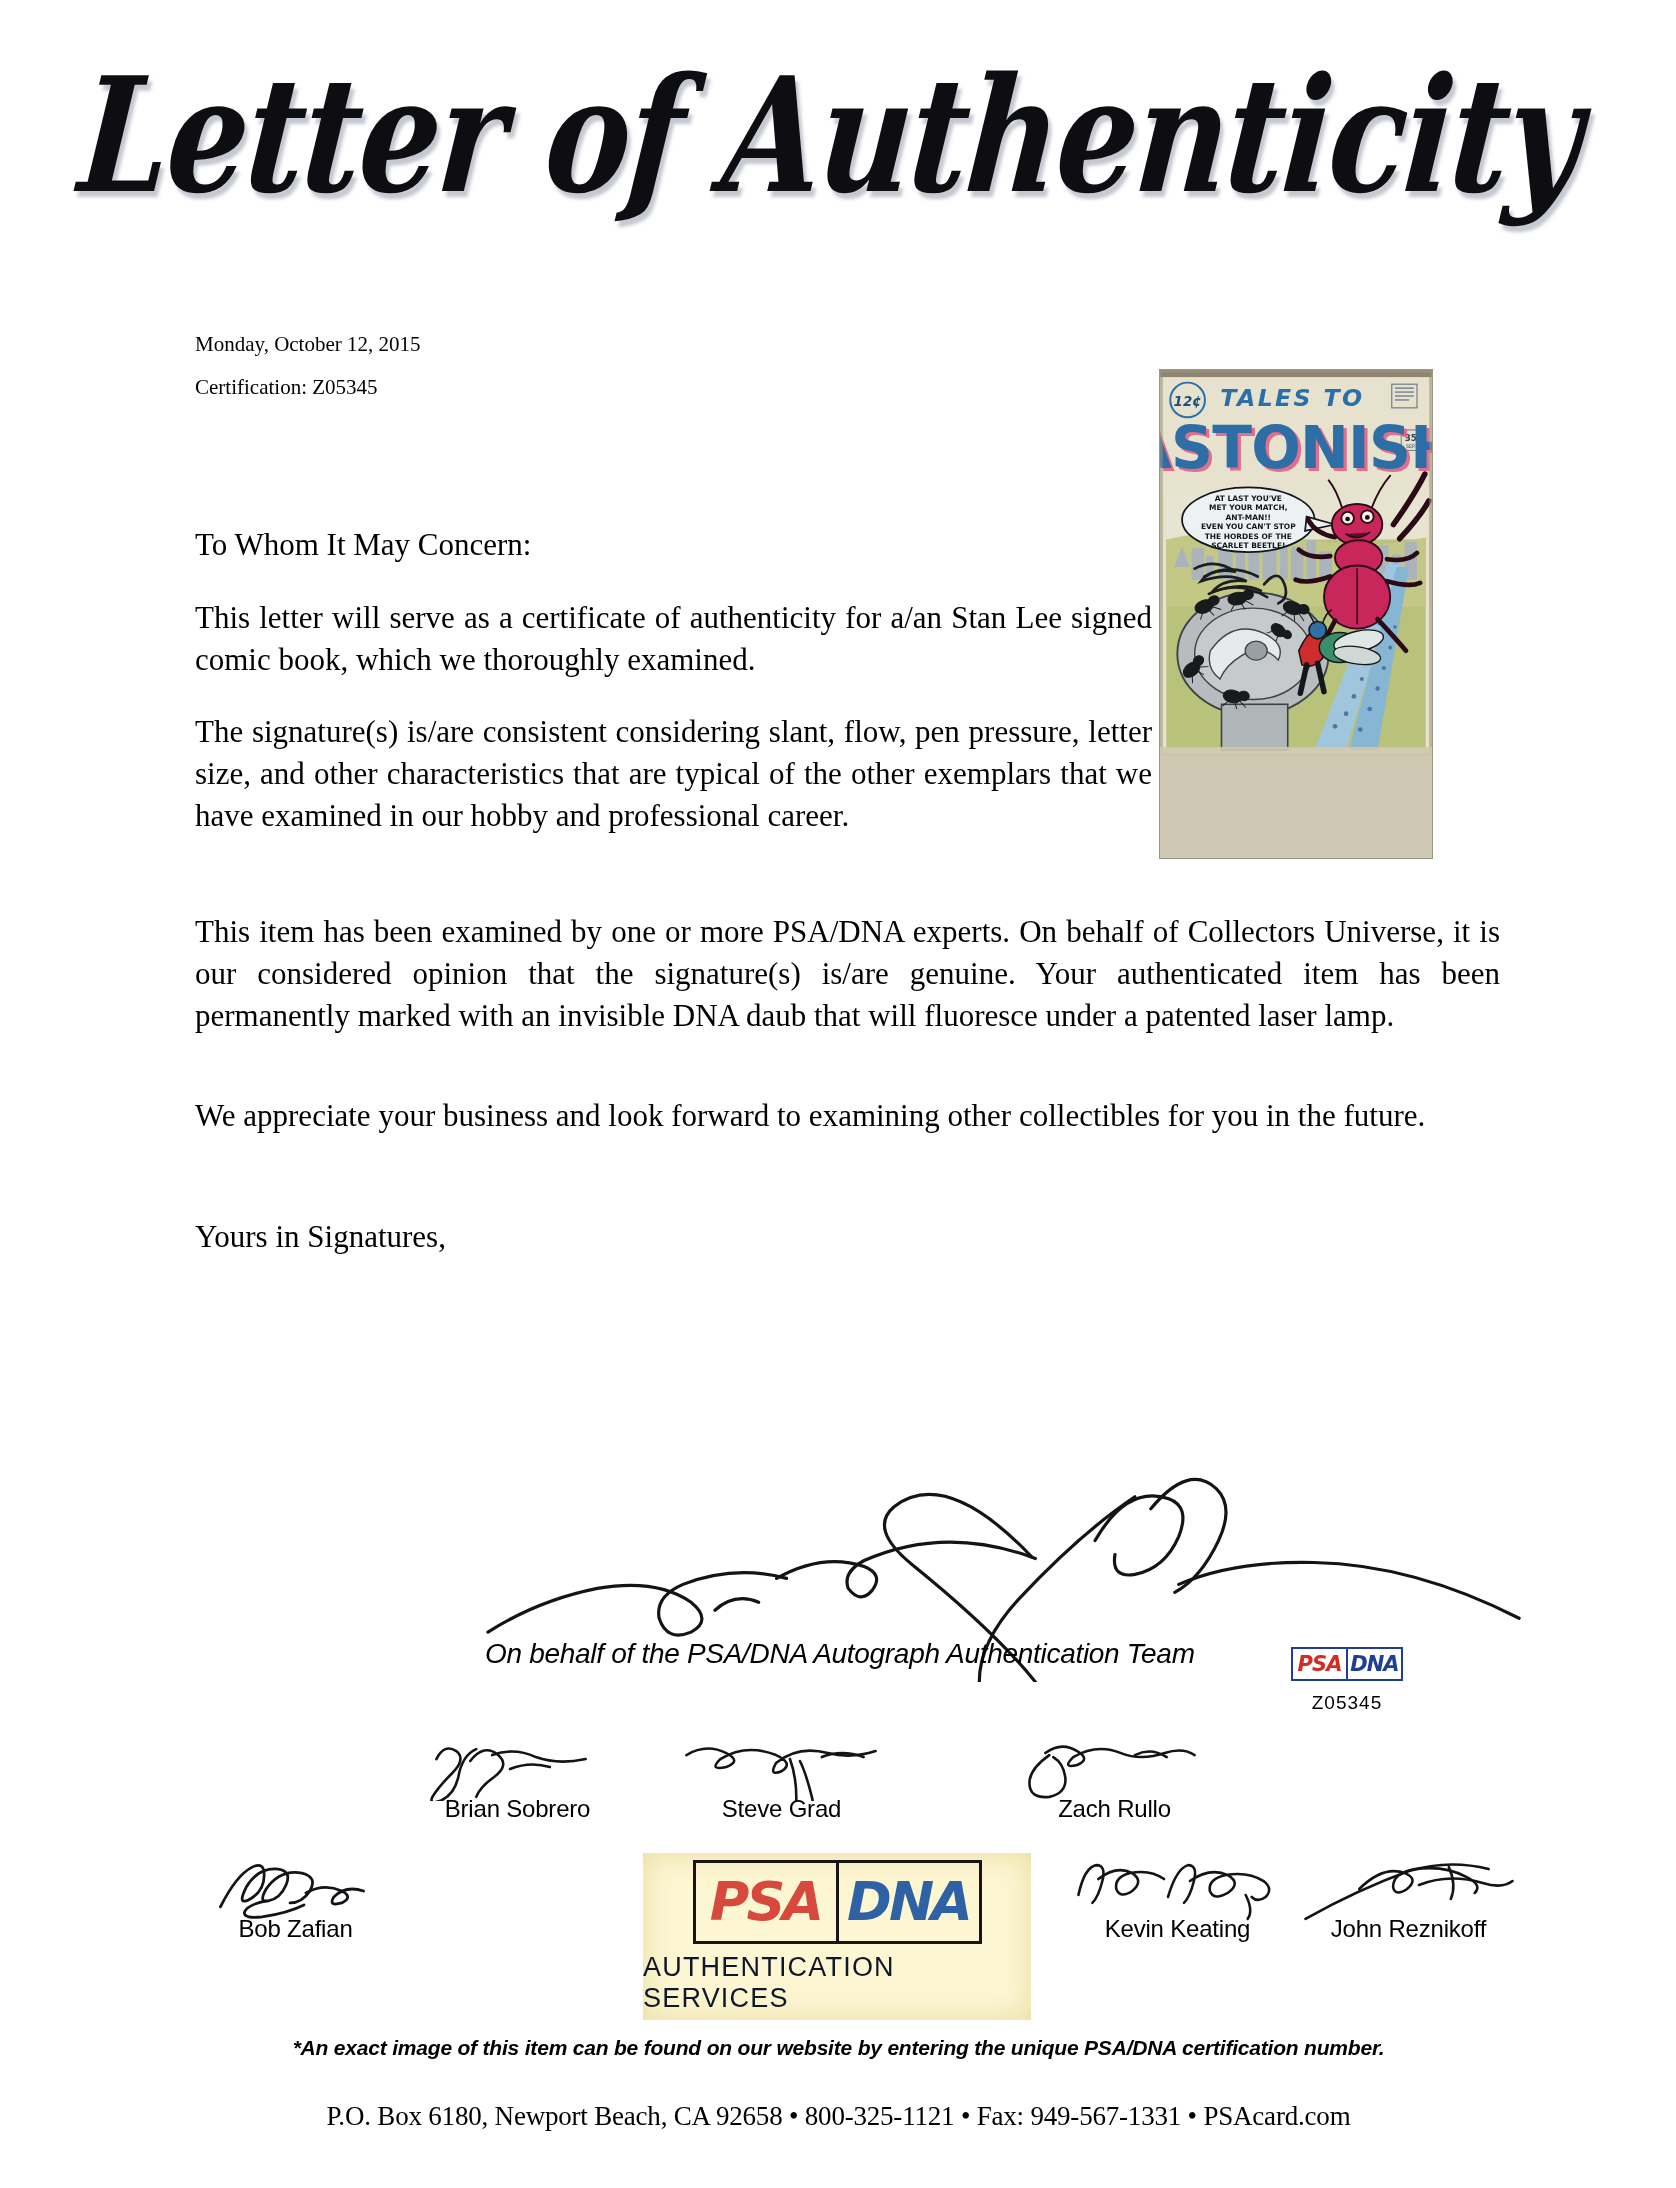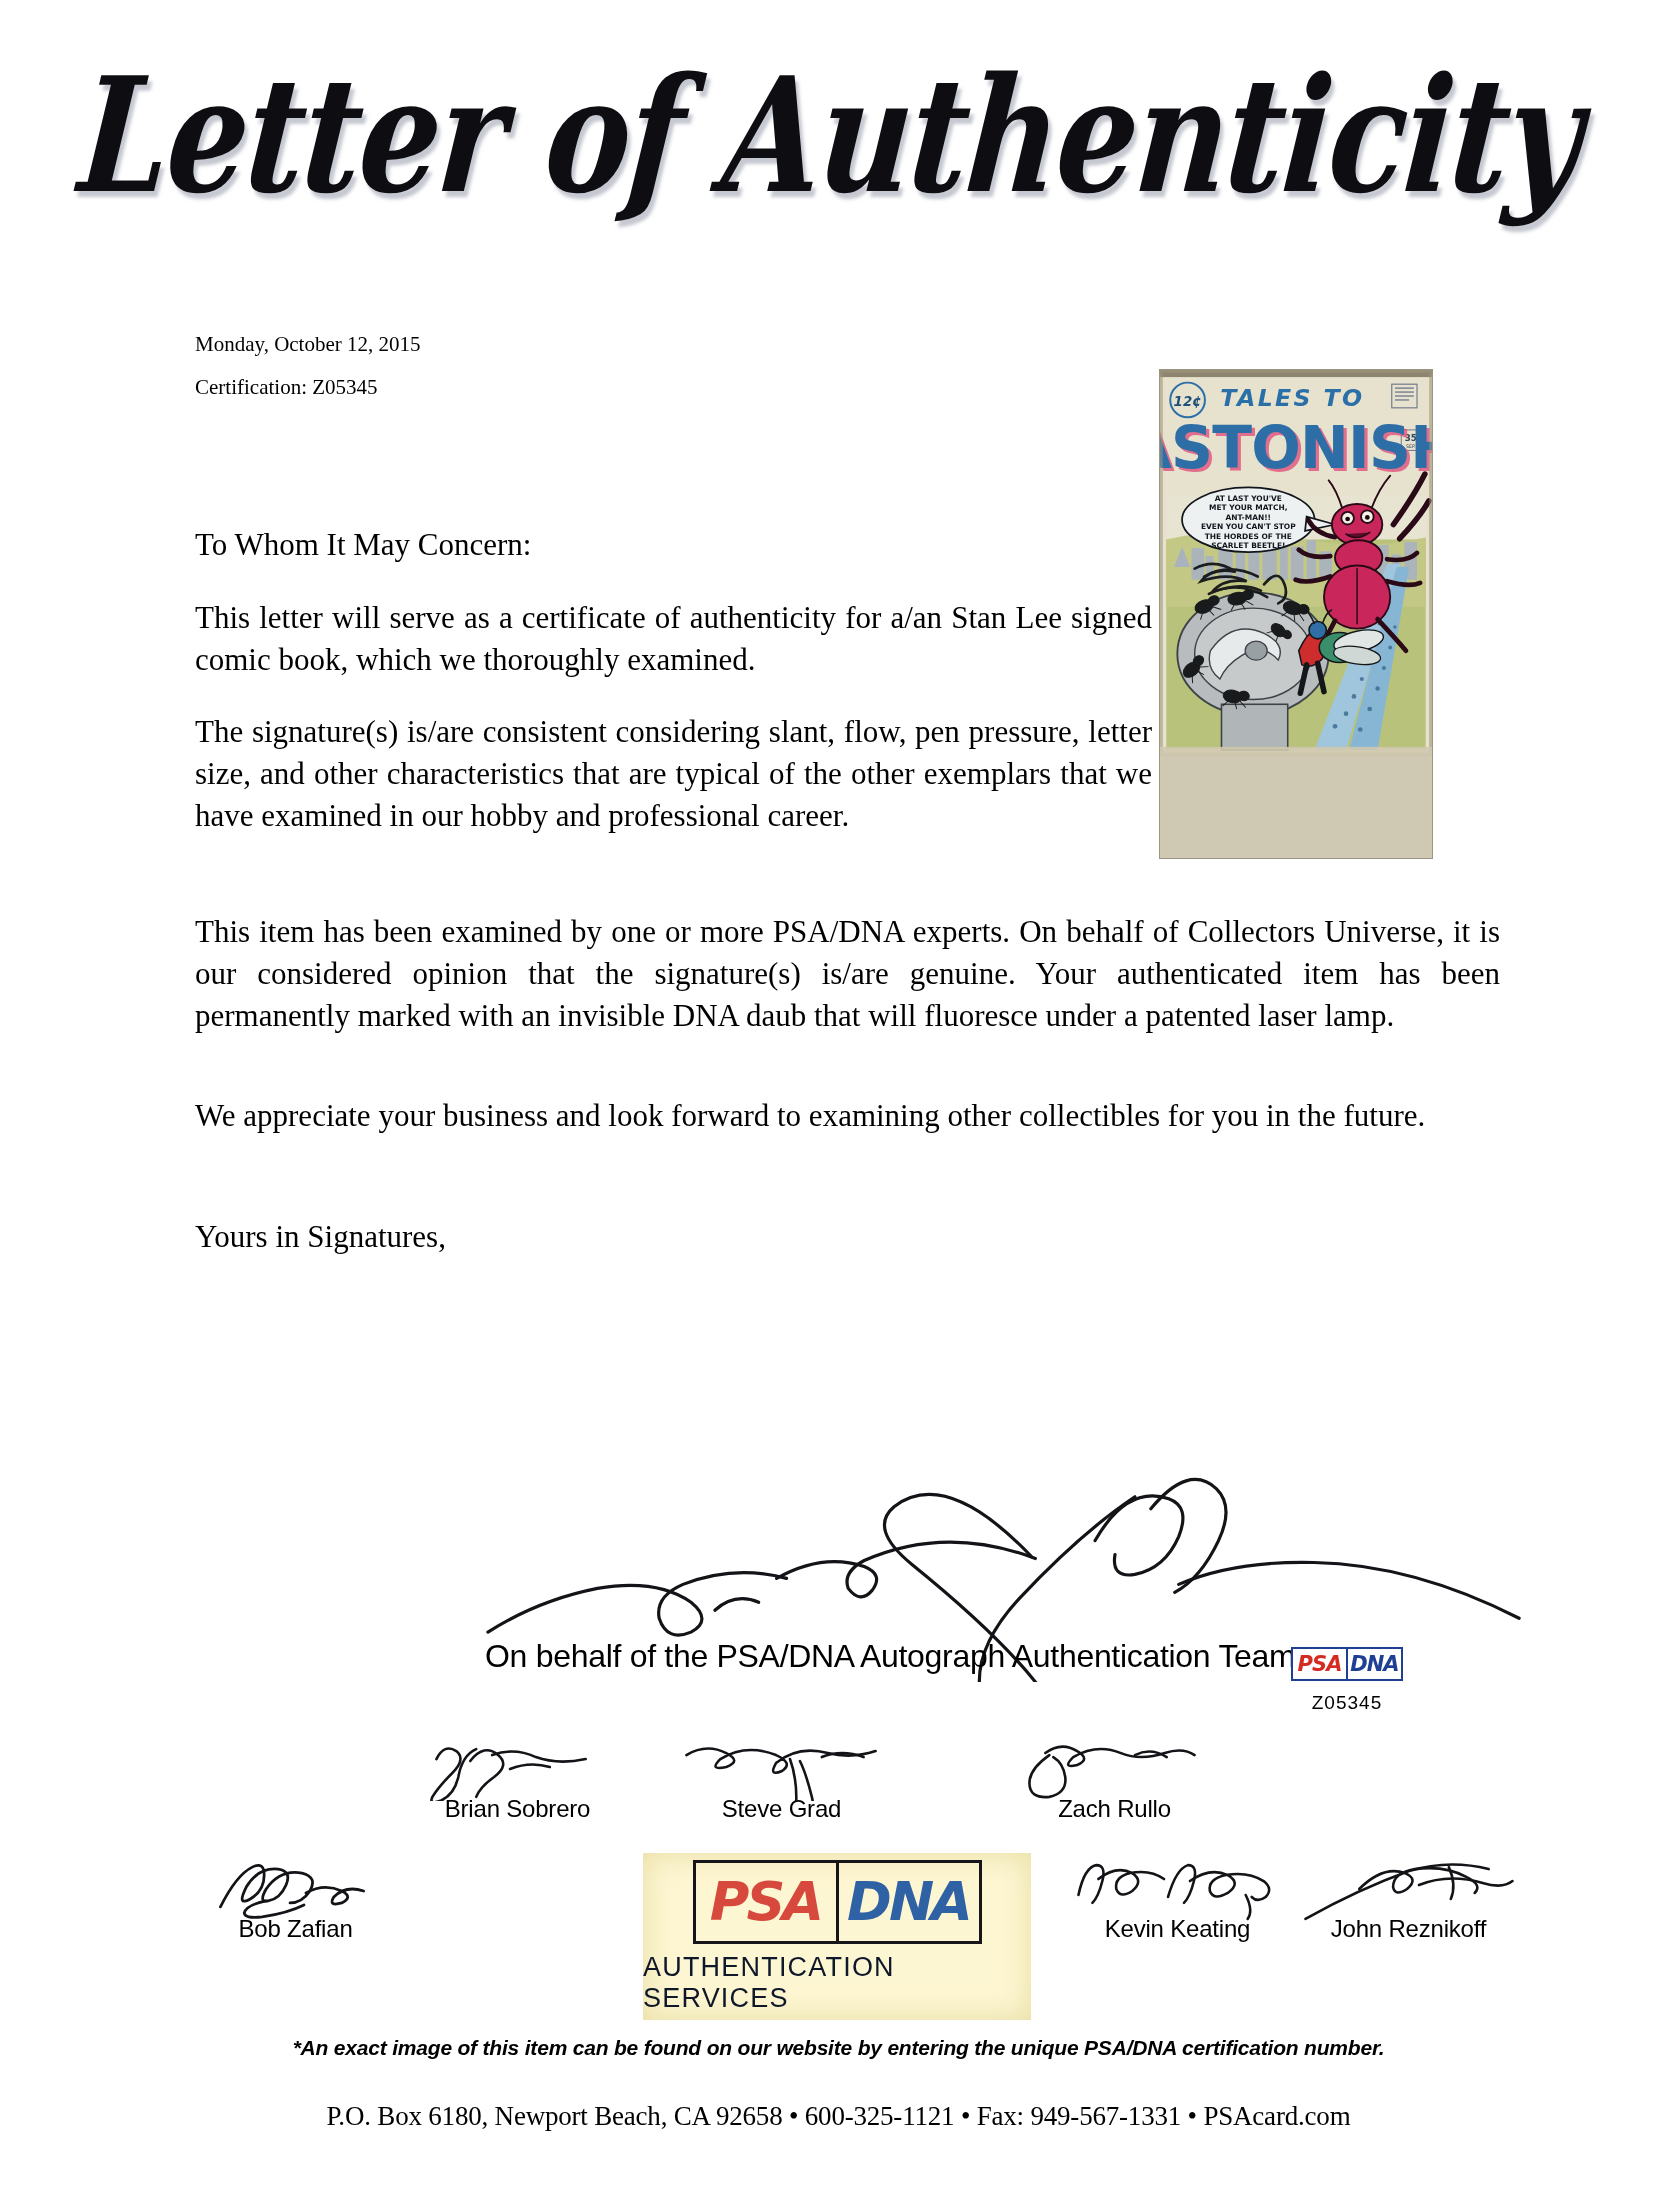--- a/index.html
+++ b/index.html
@@ -88,23 +88,24 @@
     box-shadow: 0 0 0 1px #9b9583;
   }
   .comic-inner { position: absolute; inset: 0; }
 
   
   .behalf-line {
     position: absolute;
     left: 485px;
     top: 1638px;
     font-family: "Liberation Sans", sans-serif;
-    font-size: 32px;
+    font-size: 28px;
     white-space: nowrap;
     letter-spacing: -0.3px;
+    font-style: italic;
   }
   .master-sig {
     position: absolute;
     left: 478px;
     top: 1433px;
     width: 1065px;
     height: 249px;
     pointer-events: none;
   }
 
@@ -536,16 +537,16 @@
 
   <div class="stamp">
     <div class="logo-box">
       <span class="half psa">PSA</span>
       <span class="half dna">DNA</span>
     </div>
     <div class="stamp-sub">AUTHENTICATION SERVICES</div>
   </div>
 
   <div class="footnote">*An exact image of this item can be found on our website by entering the unique PSA/DNA certification number.</div>
-  <div class="address">P.O. Box 6180, Newport Beach, CA 92658 • 600-325-1121 • Fax: 949-567-1331 • PSAcard.com</div>
+  <div class="address">P.O. Box 6180, Newport Beach, CA 92658 • 800-325-1121 • Fax: 949-567-1331 • PSAcard.com</div>
 
 </div>
 
 
 </body></html>

